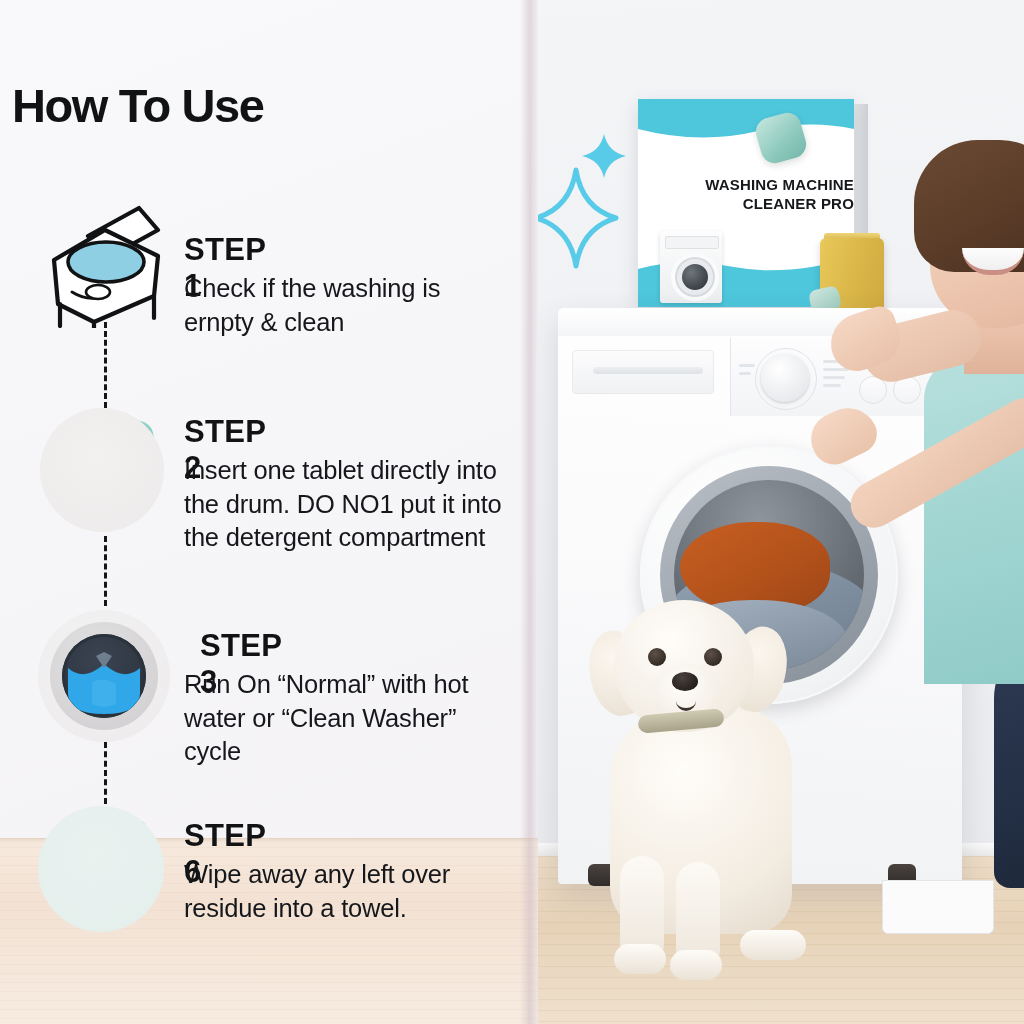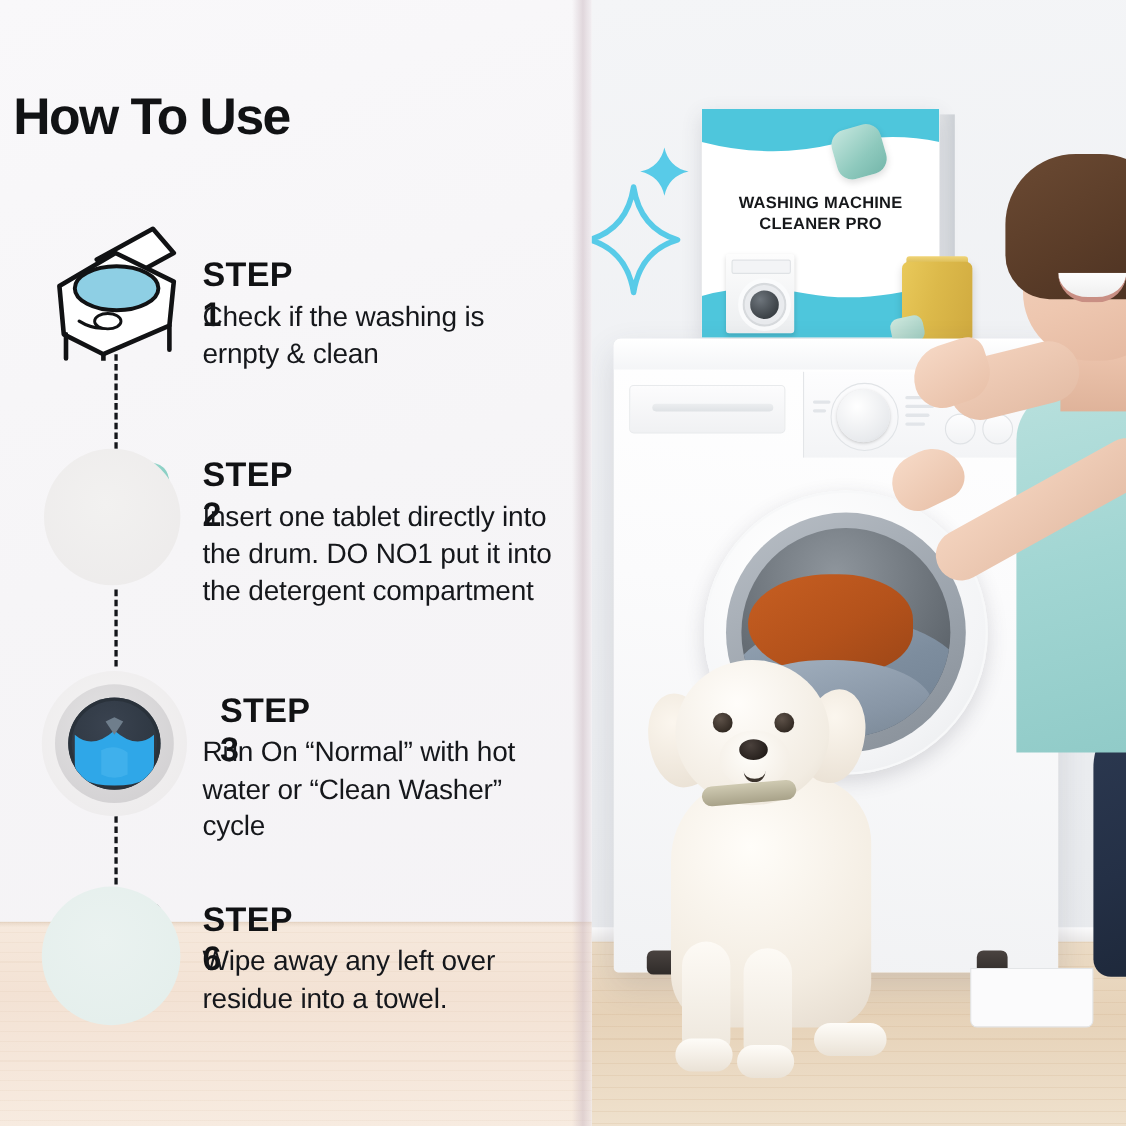--- a/index.html
+++ b/index.html
@@ -51,21 +51,21 @@
   .baseboard{position:absolute;left:0;top:843px;width:486px;height:16px;
     background:linear-gradient(180deg,#fbfbfc,#e7e5e4);}
 
   
   .box{position:absolute;left:100px;top:99px;width:216px;height:208px;
     background:#fff;box-shadow:0 6px 18px rgba(70,70,90,.16);}
   .box-side{position:absolute;left:316px;top:104px;width:14px;height:203px;
     background:linear-gradient(90deg,#e4e6e9,#cdd1d6);}
   .box-wave-top{position:absolute;left:0;top:0;width:216px;height:54px;overflow:hidden;}
   .box-wave-bot{position:absolute;left:0;top:140px;width:216px;height:68px;overflow:hidden;}
-  .box-title{position:absolute;left:0;top:76px;width:216px;text-align:center;
+  .box-title{position:absolute;left:0;top:76px;width:216px;text-align:right;
     font-size:15px;font-weight:800;color:#16181b;letter-spacing:.2px;line-height:1.28;}
   .box-mini-wm{position:absolute;left:22px;top:132px;width:62px;height:72px;
     background:linear-gradient(180deg,#fdfdfd,#eceef0);border-radius:3px;
     box-shadow:0 2px 5px rgba(0,0,0,.14);}
   .box-mini-panel{position:absolute;left:5px;top:5px;width:52px;height:11px;
     background:#f3f4f6;border:1px solid #dfe2e5;border-radius:2px;}
   .box-mini-door{position:absolute;left:11px;top:22px;width:40px;height:40px;
     border-radius:50%;background:#e9ebee;border:4px solid #fafbfc;
     box-shadow:inset 0 0 0 2px #d7dadd;}
   .box-mini-glass{position:absolute;left:7px;top:7px;width:26px;height:26px;border-radius:50%;

